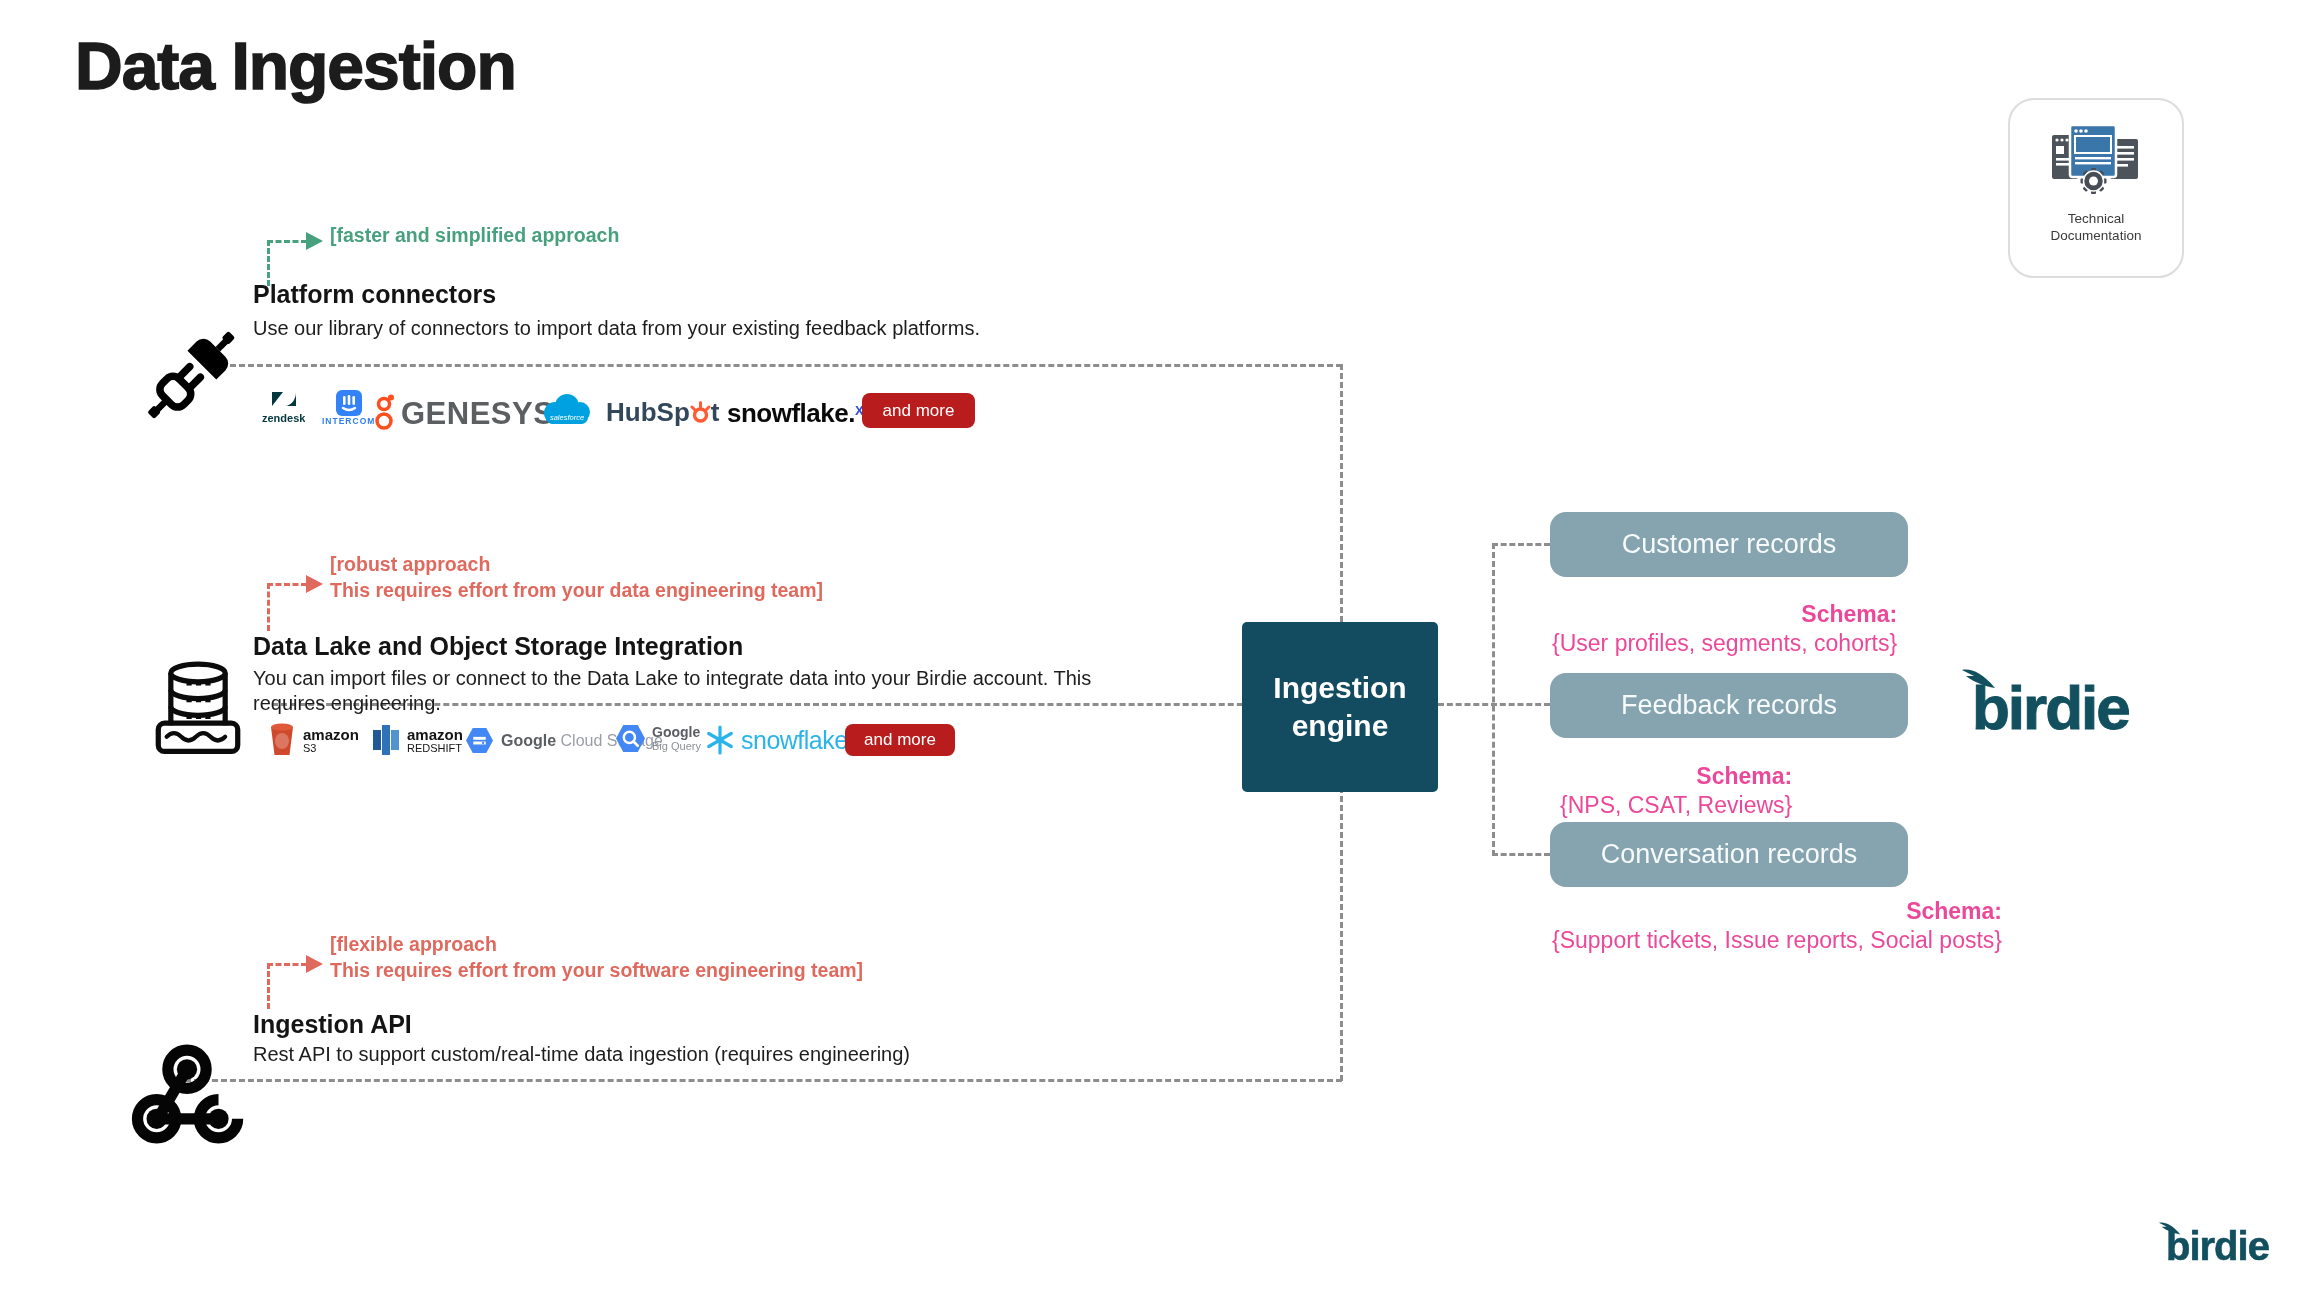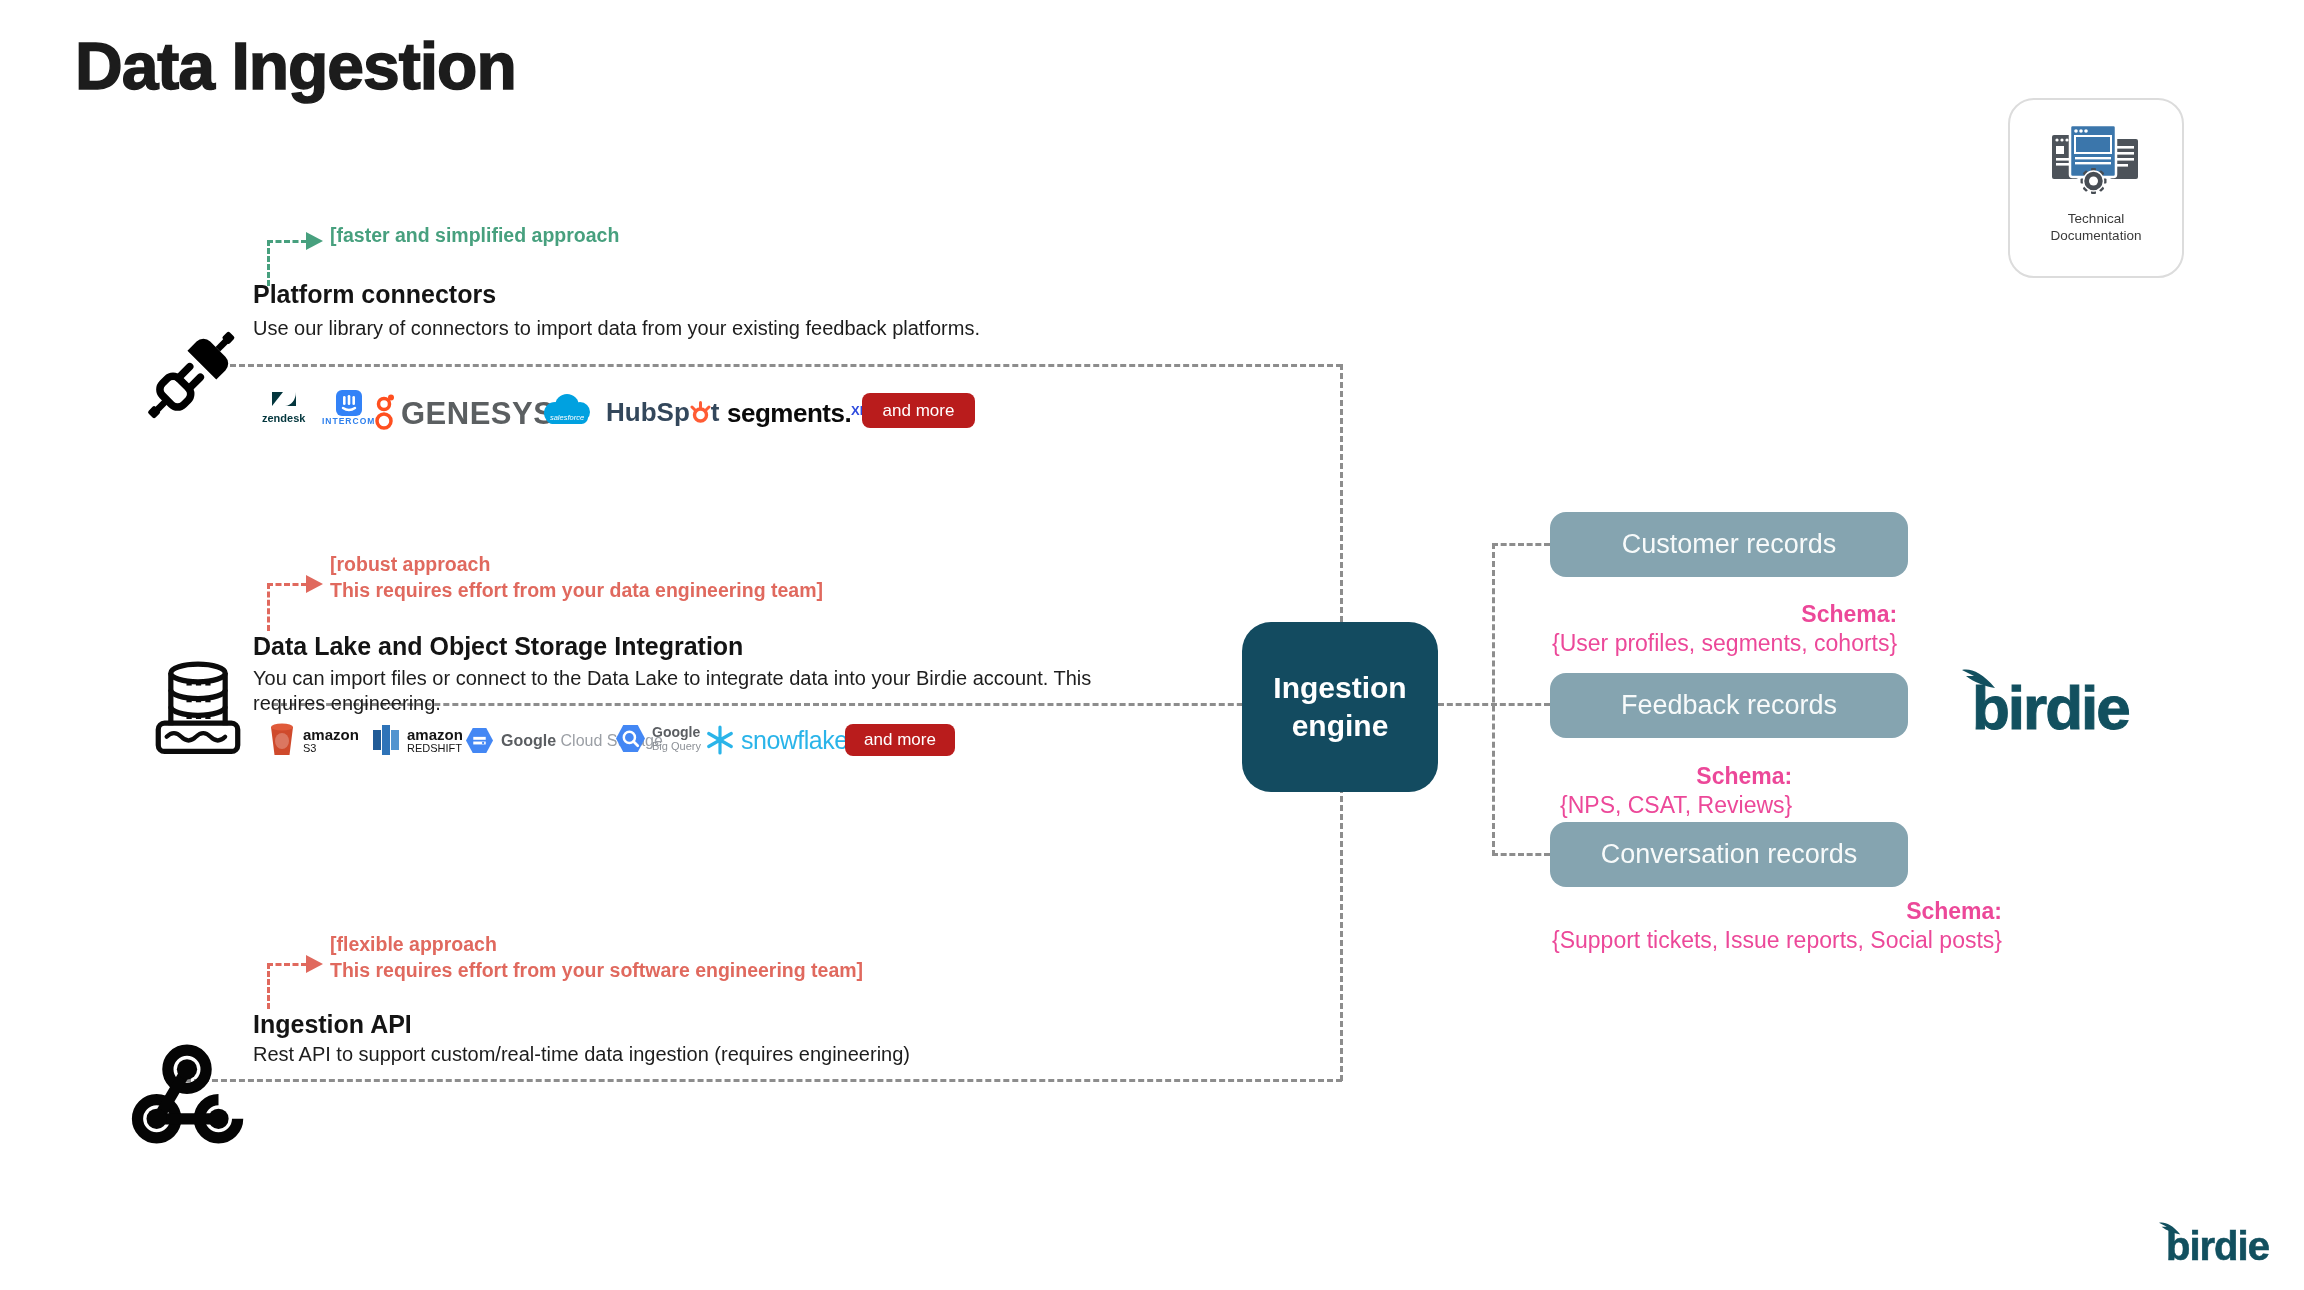--- a/index.html
+++ b/index.html
@@ -53,21 +53,21 @@
   .gcs-google{font-weight:600;color:#5a5d61;} .gcs-rest{color:#9b9fa5;}
   .bq-col{display:flex;flex-direction:column;margin-left:7px;}
   .bq-google{font-size:14px;font-weight:600;color:#5a5d61;line-height:15px;}
   .bq-name{font-size:11px;color:#8c9096;line-height:12px;}
   .snow-text{font-size:25px;color:#2ab4e9;letter-spacing:-.5px;margin-left:6px;}
   .chip{position:absolute;background:#b91c1c;color:#fff;border-radius:8px;
     display:flex;align-items:center;justify-content:center;font-size:17px;}
 
   
   .engine{position:absolute;left:1242px;top:622px;width:196px;height:170px;
-    background:#134b60;border-radius:29px;color:#fff;font-size:30px;font-weight:bold;
+    background:#134b60;border-radius:5px;color:#fff;font-size:30px;font-weight:bold;
     line-height:38px;display:flex;flex-direction:column;align-items:center;justify-content:center;text-align:center;}
   .record-box{position:absolute;left:1550px;width:358px;height:65px;background:#85a4b0;
     border-radius:16px;color:#f7fafa;font-size:27px;display:flex;align-items:center;justify-content:center;}
   .schema{position:absolute;font-size:23px;line-height:29px;color:#ec4899;text-align:right;}
   .schema .sl{font-weight:bold;display:block;}
   .schema .sv{display:block;}
 
   
   .birdie{position:absolute;color:#12505f;font-weight:bold;letter-spacing:-2px;}
   .birdie svg{position:absolute;}
@@ -240,21 +240,21 @@
     <svg width="21" height="24" viewBox="0 0 21 24">
       <circle cx="10.5" cy="14" r="6" fill="none" stroke="#ff5c35" stroke-width="3.4"></circle>
       <line x1="10.5" y1="7" x2="10.5" y2="1.5" stroke="#ff5c35" stroke-width="3" stroke-linecap="round"></line>
       <line x1="5.5" y1="9.5" x2="2" y2="6" stroke="#ff5c35" stroke-width="3" stroke-linecap="round"></line>
       <line x1="15.5" y1="9.5" x2="19" y2="6" stroke="#ff5c35" stroke-width="3" stroke-linecap="round"></line>
     </svg>
     <span class="hubspot-text">t</span>
   </div>
 
   <div class="logo" style="left:727px;top:398px;">
-    <span class="qualtrics-text">segments.</span>
+    <span class="qualtrics-text">snowflake.</span>
     <span class="qualtrics-sup">XM</span>
   </div>
 
   <div class="chip" style="left:862px;top:393px;width:113px;height:35px;">and more</div>
 
   <div class="red">
     <div class="ann-line-v" style="left:267px;top:583px;height:48px;"></div>
     <div class="ann-line-h" style="left:267px;top:583px;width:40px;"></div>
     <div class="ann-arrow" style="left:306px;top:575px;"></div>
   </div>

